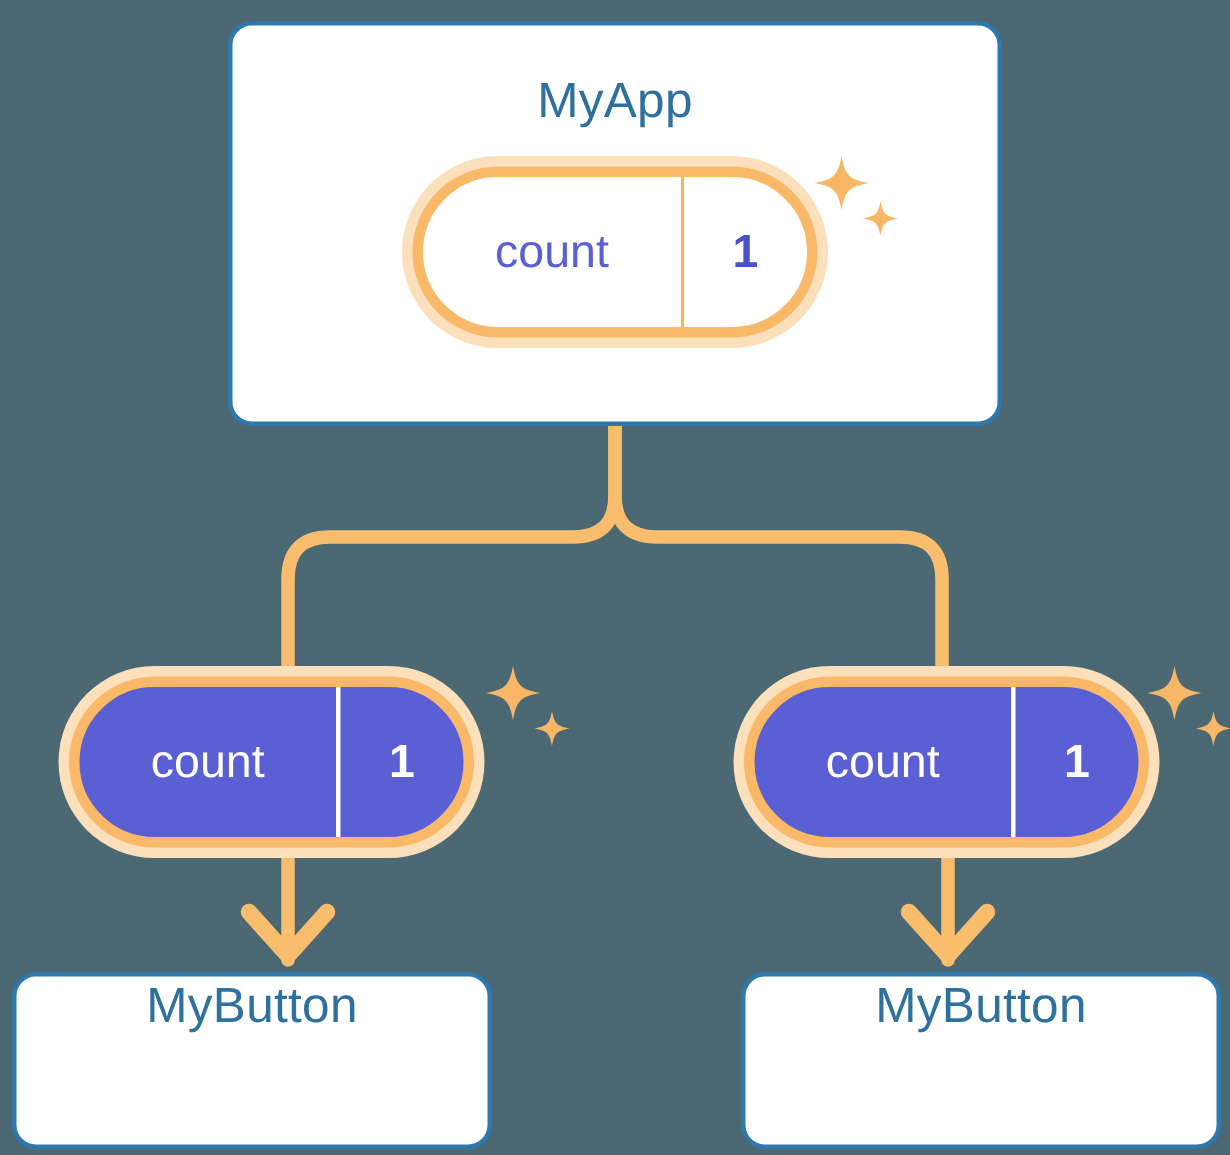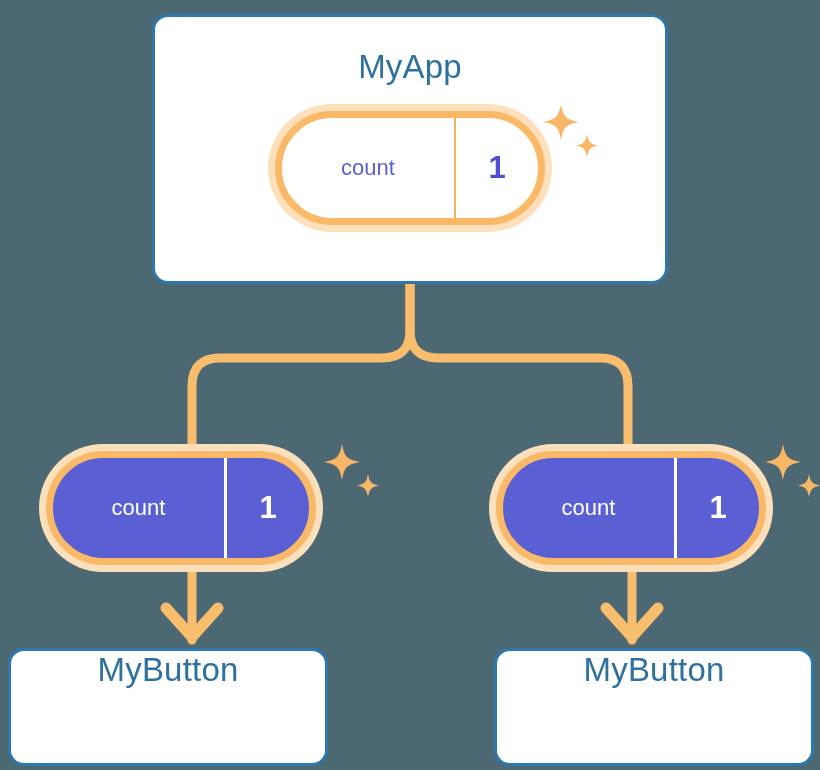--- a/index.html
+++ b/index.html
@@ -85,21 +85,21 @@
     box-shadow: 0 0 0 7px #fbe0bb;
     overflow: hidden;
   }
   .pill-name, .pill-value {
     display: flex;
     align-items: center;
     justify-content: center;
     box-sizing: border-box;
   }
   .pill-name {
-    font-size: 22px;
+    font-size: 31px;
     font-weight: 400;
     padding: 0 12px;
   }
   .pill-value {
     font-size: 31px;
     font-weight: 700;
   }
 
   
   #app-pill {

